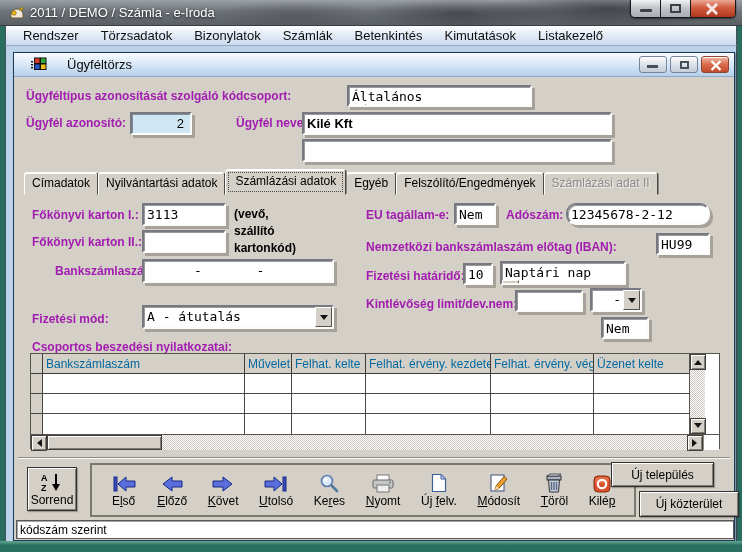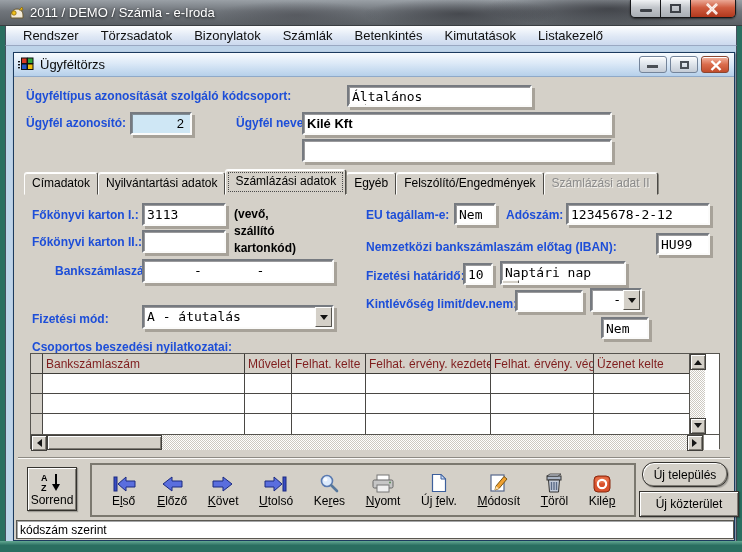--- a/index.html
+++ b/index.html
@@ -41,32 +41,32 @@
   .client { position:absolute; left:5px; top:46px; width:732px; height:495px; background:#bdd3e9;
     border-left:1px solid #45505e; border-right:1px solid #45505e; }
   .desktop-strip { position:absolute; left:0; top:541px; width:742px; height:11px;
     background:linear-gradient(#63a892,#2a6e60 40%); }
 
   
   .child { position:absolute; left:7px; top:6px; width:722px; height:489px;
     background:#d4d0c8; border:1px solid #1b3a5e; box-shadow:1px 1px 2px rgba(0,0,0,.45); }
   .child-titlebar { position:absolute; left:0; top:0; width:100%; height:24px;
     background:linear-gradient(180deg,#f8fbfe,#dcE9f7 45%,#b6d0ea);
-    border-bottom:1px solid #8fa9c8; display:flex; align-items:center; gap:6px; padding-left:4px; }
+    border-bottom:1px solid #8fa9c8; display:flex; align-items:center; gap:20px; padding-left:17px; }
   .child-title { font-size:13px; color:#0a0a0a; }
   .child-caps { margin-left:auto; margin-right:5px; display:flex; gap:3px; }
   .ccap { width:28px; height:17px; border:1px solid #74849a; border-radius:3px; position:relative;
     background:linear-gradient(#fcfdfe,#dde3ea 50%,#c5ccd6); box-shadow:inset 0 1px 0 #fff; }
   .ccap.close { background:linear-gradient(#f4b6a2,#da6c4c 50%,#c14c2c); border-color:#8a4631; }
   .cg-min { position:absolute; left:7px; bottom:4px; width:11px; height:3px; background:#4a4f56; }
   .cg-res { position:absolute; left:9px; top:4px; width:9px; height:8px; border:2px solid #4a4f56; }
   .cg-x { position:absolute; left:8px; top:3px; width:12px; height:11px; }
 
   
-  .lbl { position:absolute; font-size:12px; font-weight:bold; color:#1d4ed8; white-space:nowrap; }
+  .lbl { position:absolute; font-size:12px; font-weight:bold; color:#a21caf; white-space:nowrap; }
   .val { font-family:"DejaVu Sans Mono","Liberation Mono",monospace; font-size:13px; color:#000; white-space:pre; }
 
   .field { position:absolute; background:#fff; border:2px solid; border-color:#767a80 #fbfbfa #fbfbfa #767a80;
     box-shadow:3px 3px 0 #a7a299, inset 1px 1px 0 rgba(30,32,36,.45); padding:2px 3px 0 3px; overflow:hidden; }
   .field.blue { background:#cfe7f5; }
   .combo { position:absolute; background:#fff; border:2px solid; border-color:#767a80 #fbfbfa #fbfbfa #767a80;
     box-shadow:3px 3px 0 #a7a299, inset 1px 1px 0 rgba(30,32,36,.45); display:flex; overflow:hidden; }
   .combo .cval { flex:1; padding:2px 2px 0 3px; }
   .combo-arrow { width:17px; background:#d4d0c8; border:1px solid; border-color:#fdfdfc #55534e #55534e #fdfdfc;
     display:flex; align-items:center; justify-content:center; flex:none; }
@@ -83,21 +83,21 @@
 
   
   .note { position:absolute; font-size:12px; font-weight:bold; color:#000; white-space:pre-line; line-height:17px; }
 
   
   .grid { position:absolute; left:16px; top:300px; width:690px; height:96px; background:#fff;
     border:1px solid #56544f; display:flex; flex-direction:column; }
   .grid-top { display:flex; flex:1; }
   .grid-main { width:658px; display:flex; flex-direction:column; }
   .grid-header { display:flex; height:20px; background:#d4d0c8; border-bottom:1px solid #3f3d39; }
-  .gh { font-size:12px; color:#7f1d1d; padding:3px 0 0 3px; border-right:1px solid #3f3d39; overflow:hidden; white-space:nowrap; }
+  .gh { font-size:12px; color:#0369a1; padding:3px 0 0 3px; border-right:1px solid #3f3d39; overflow:hidden; white-space:nowrap; }
   .grid-row { display:flex; height:20px; border-bottom:1px solid #4a4844; background:#fff; }
   .gc { border-right:1px solid #4a4844; height:100%; }
   .c-sel { width:12px; background:#d4d0c8; flex:none; }
   .c0 { width:202px; flex:none; } .c1 { width:47px; flex:none; } .c2 { width:74px; flex:none; }
   .c3 { width:125px; flex:none; } .c4 { width:103px; flex:none; } .c5 { flex:1; border-right:none; }
   .vscroll { width:16px; flex:none; display:flex; flex-direction:column; border-left:1px solid #56544f;
     background:repeating-conic-gradient(#fff 0 25%, #cdc9c1 0 50%) 0 0/2px 2px; }
   .hscroll-row { height:16px; display:flex; border-top:1px solid #56544f; }
   .hscroll { flex:1; display:flex; background:repeating-conic-gradient(#fff 0 25%, #cdc9c1 0 50%) 0 0/2px 2px; }
   .corner { width:16px; flex:none; background:#fff; border-left:1px solid #8a8880; }
@@ -117,21 +117,21 @@
   .btn3d { background:#d4d0c8; border:1px solid #34322e;
     box-shadow:inset 1px 1px 0 #fff, inset -1px -1px 0 #7e7b74, 1px 1px 1px rgba(0,0,0,.25);
     font-size:12px; color:#000; display:flex; align-items:center; justify-content:center; }
   .sorrend { position:absolute; left:13px; top:414px; width:50px; height:44px; flex-direction:column; gap:1px; }
   .toolframe { position:absolute; left:76px; top:410px; width:546px; height:54px; border:2px solid #7b786f;
     display:flex; align-items:center; justify-content:space-evenly; }
   .nav-btn { display:flex; flex-direction:column; align-items:center; gap:1px; font-size:12px; color:#000; padding:1px 2px; }
   .nav-btn .ic { height:21px; display:flex; align-items:flex-end; }
   .mn { text-decoration:underline; }
   .side-btn { position:absolute; height:25px; }
-  .side-btn.b1 { left:628px; top:409px; width:86px;border-radius:12px; }
+  .side-btn.b1 { left:597px; top:409px; width:103px; }
   .side-btn.b2 { left:625px; top:438px; width:100px; height:26px; }
 
   
   .statusfield { position:absolute; left:2px; top:467px; width:718px; height:19px; background:#fff;
     border:1px solid #5a5851; box-shadow:inset 1px 1px 0 rgba(30,32,36,.4); font-size:12px; color:#000;
     padding:2px 0 0 3px; }
 </style>
 </head>
 <body>
 
@@ -241,21 +241,21 @@
         <span class="cval val">A - átutalás</span>
         <div class="combo-arrow">
             <div class="tri-d"></div>
           </div>
       </div>
 
       <span class="lbl" style="left:352px; top:155px;">EU tagállam-e:</span>
       <div class="field val" style="left:440px; top:150px; width:42px; height:22px;">Nem</div>
 
       <span class="lbl" style="left:492px; top:155px;">Adószám:</span>
-      <div class="field val" style="left:552px; top:150px; width:144px; height:22px;">12345678-2-12</div>
+      <div class="field val" style="left:552px; top:150px; width:144px; height:22px;border-radius:10px;">12345678-2-12</div>
 
       <span class="lbl" style="left:352px; top:187px;">Nemzetközi bankszámlaszám előtag (IBAN):</span>
       <div class="field val" style="left:642px; top:180px; width:54px; height:22px;">HU99</div>
 
       <span class="lbl" style="left:352px; top:216px;">Fizetési határidő:</span>
       <div class="field val" style="left:449px; top:210px; width:30px; height:22px;">10</div>
       <div class="combo" style="left:486px; top:208px; width:126px; height:24px;flex-direction:column;">
         <span class="cval val">Naptári nap</span>
         <div class="combo-arrow">
             <div class="tri-d"></div>

